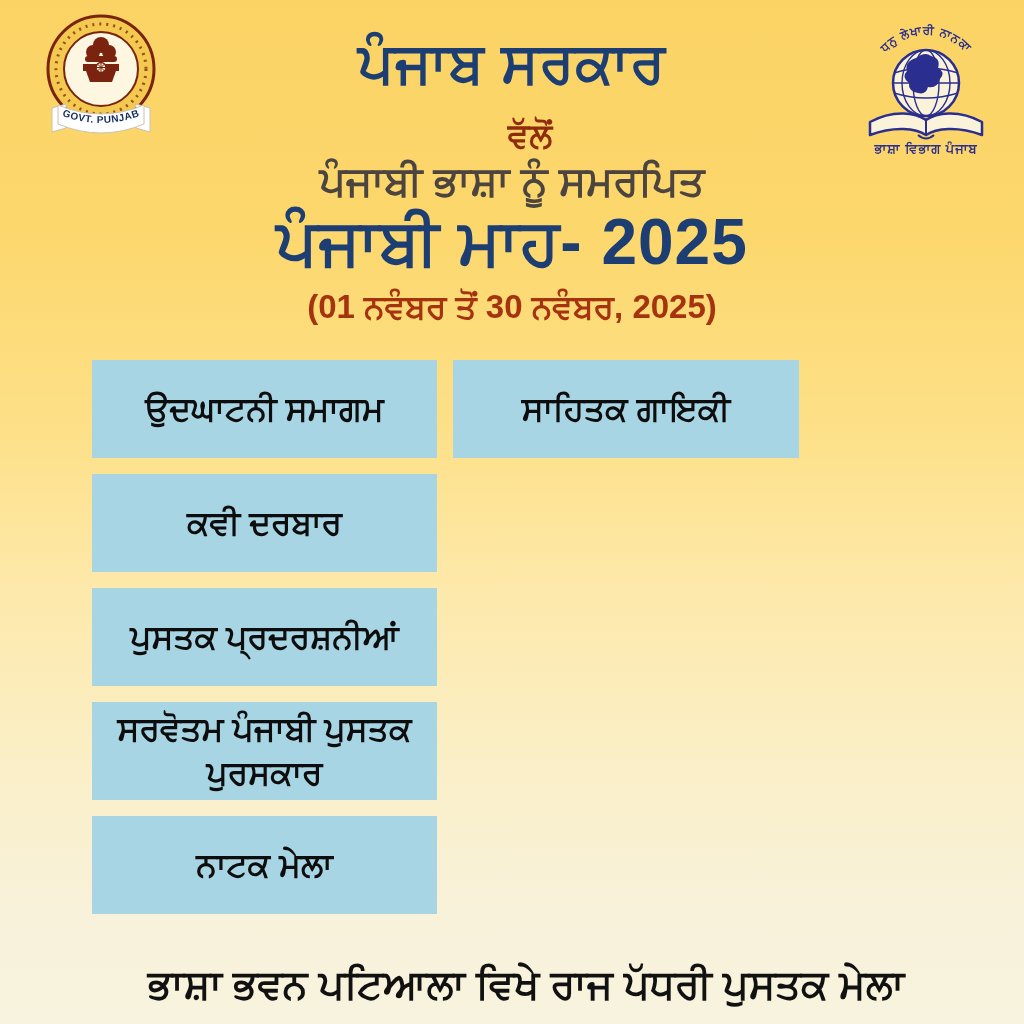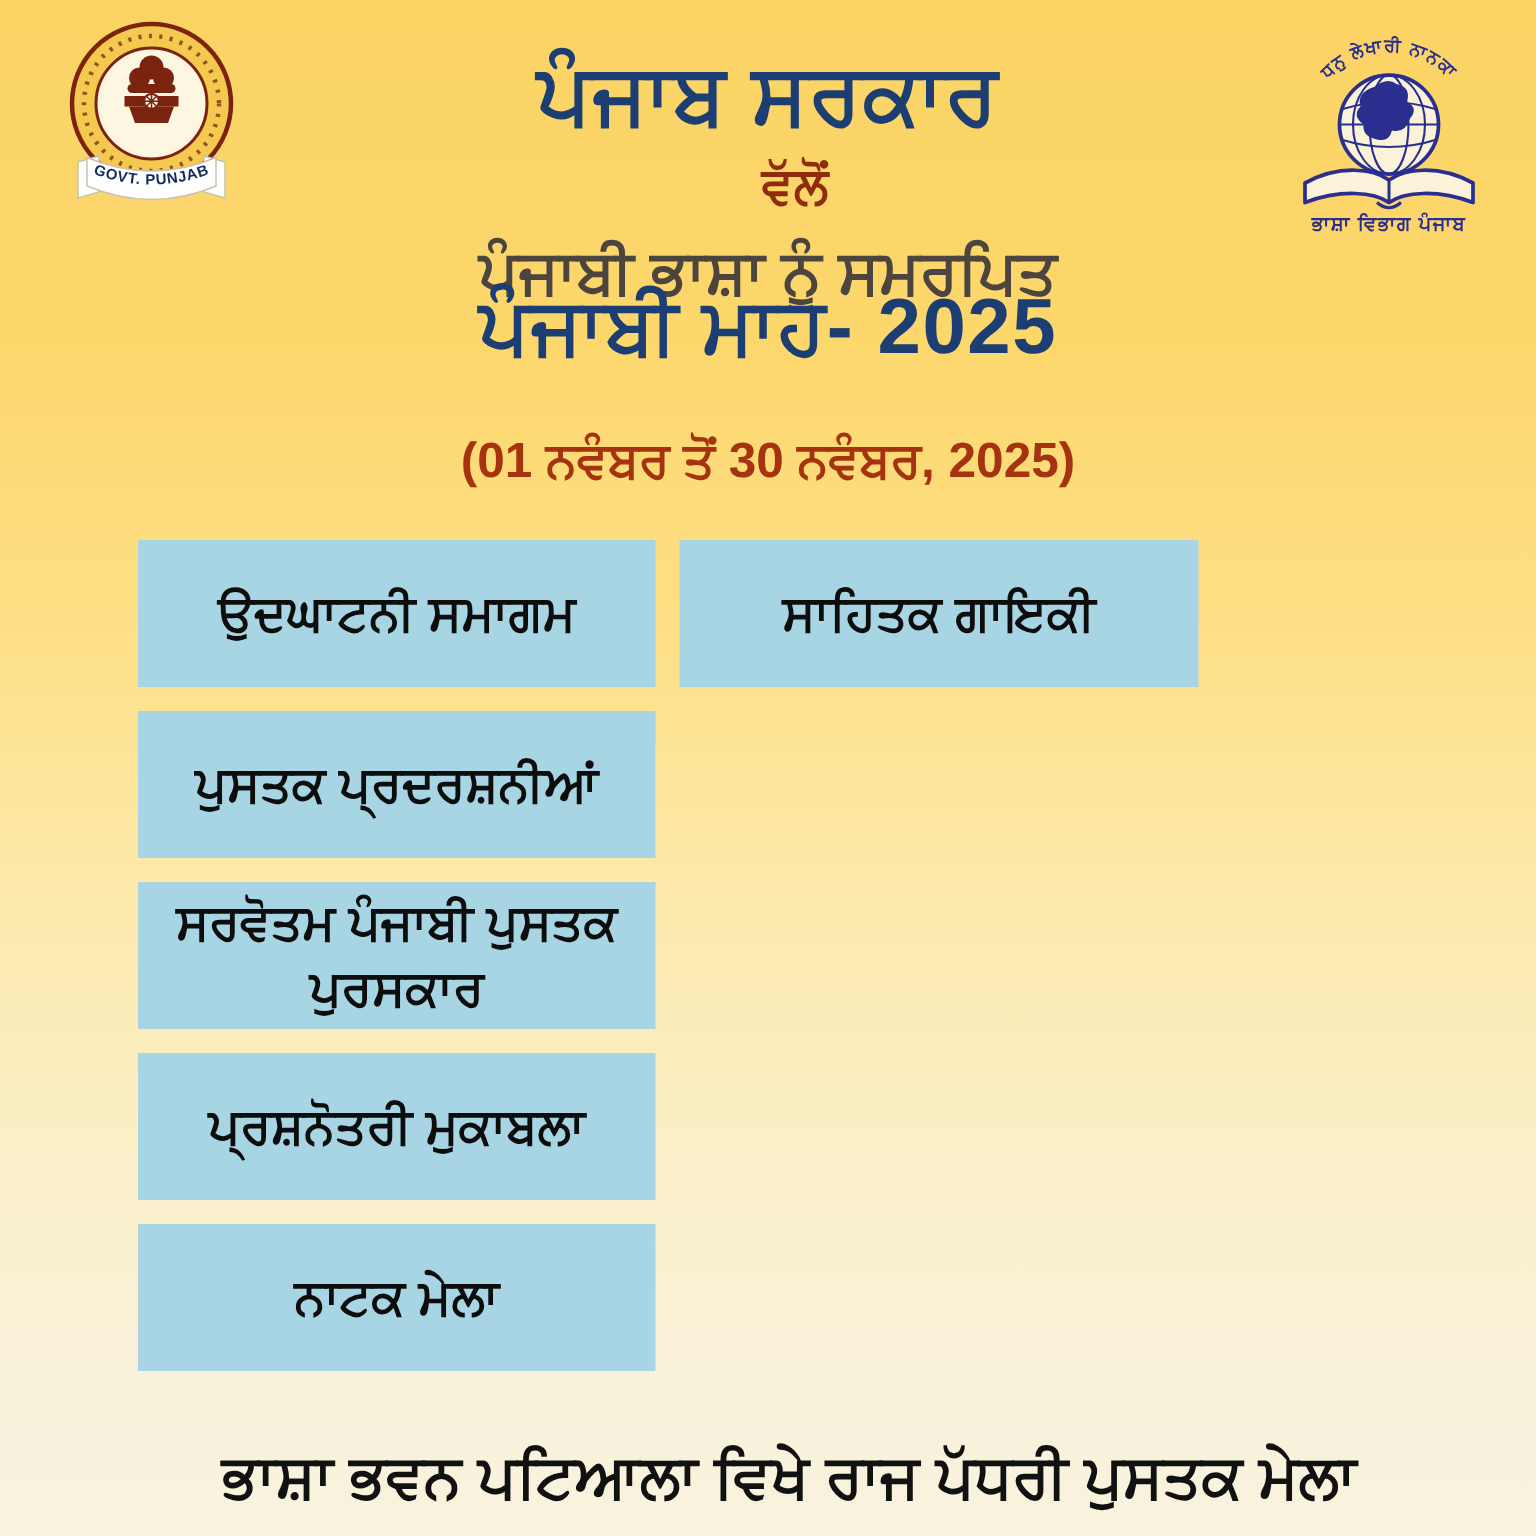--- a/index.html
+++ b/index.html
@@ -11,23 +11,23 @@
     font-family:"Liberation Sans", sans-serif;
     background:linear-gradient(180deg,
       #fbd365 0%, #fcd76c 22%, #fde088 42%,
       #fde9ab 58%, #faefc8 75%, #f8f2db 90%, #f8f3de 100%);
   }
   .center-line{
     position:absolute;left:0;right:0;
     text-align:center;font-weight:bold;white-space:nowrap;
   }
   .govt-title{top:30px;font-size:56px;color:#1c3e73;letter-spacing:1px;}
-  .by-label{top:105px;font-size:34px;color:#8f2c0d;margin-left:36px;}
+  .by-label{top:116px;font-size:34px;color:#8f2c0d;margin-left:36px;}
   .dedication{top:158px;font-size:41px;color:#4c443e;}
-  .event-title{top:188px;font-size:52px;color:#1c3e73;letter-spacing:1px;}
+  .event-title{top:205px;font-size:64px;color:#1c3e73;letter-spacing:1px;}
   .date-range{top:288px;font-size:33px;color:#a5330f;}
 
   .events-grid{
     position:absolute;left:92px;top:360px;width:816px;
     display:grid;
     grid-template-columns:345px 346px;
     grid-template-rows:repeat(5,98px);
     column-gap:125px;row-gap:22px;
     grid-auto-flow:column;
     gap:16px;
@@ -114,22 +114,22 @@
   </div>
 
   <div class="center-line govt-title">ਪੰਜਾਬ ਸਰਕਾਰ</div>
   <div class="center-line by-label">ਵੱਲੋਂ</div>
   <div class="center-line dedication">ਪੰਜਾਬੀ ਭਾਸ਼ਾ ਨੂੰ ਸਮਰਪਿਤ</div>
   <div class="center-line event-title">ਪੰਜਾਬੀ ਮਾਹ- 2025</div>
   <div class="center-line date-range">(01 ਨਵੰਬਰ ਤੋਂ 30 ਨਵੰਬਰ, 2025)</div>
 
   <div class="events-grid">
     <div class="event-box">ਉਦਘਾਟਨੀ ਸਮਾਗਮ</div>
+    <div class="event-box">ਕਵੀ ਦਰਬਾਰ</div>
     <div class="event-box">ਪੁਸਤਕ ਪ੍ਰਦਰਸ਼ਨੀਆਂ</div>
     <div class="event-box">ਸਰਵੋਤਮ ਪੰਜਾਬੀ ਪੁਸਤਕ ਪੁਰਸਕਾਰ</div>
-    <div class="event-box">ਪ੍ਰਸ਼ਨੋਤਰੀ ਮੁਕਾਬਲਾ</div>
     <div class="event-box">ਨਾਟਕ ਮੇਲਾ</div>
     <div class="event-box">ਸਾਹਿਤਕ ਗਾਇਕੀ</div>
   </div>
 
   <div class="footer-note">ਭਾਸ਼ਾ ਭਵਨ ਪਟਿਆਲਾ ਵਿਖੇ ਰਾਜ ਪੱਧਰੀ ਪੁਸਤਕ ਮੇਲਾ</div>
 
 </div>
 
 </body></html>

